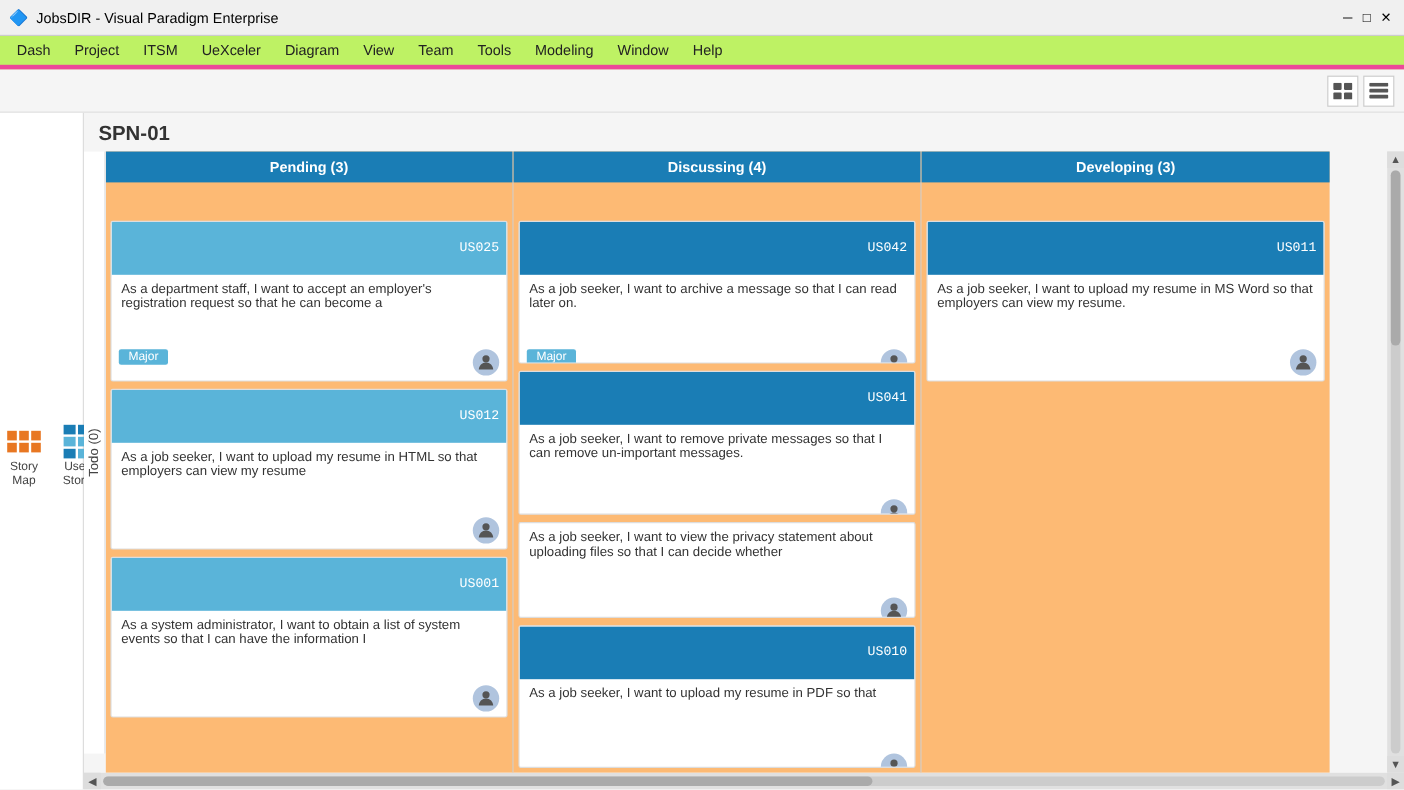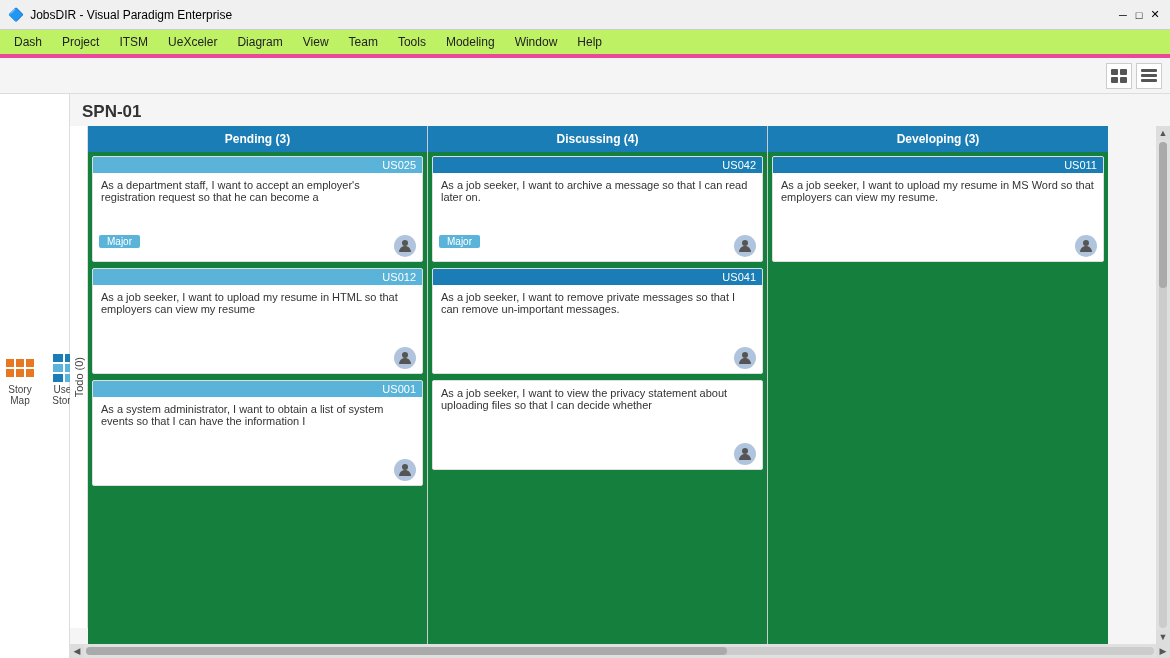--- a/index.html
+++ b/index.html
@@ -190,22 +190,23 @@
       min-width: 900px;
     }
 
     
     .board-column {
       flex: 1;
       min-width: 280px;
       max-width: 340px;
       display: flex;
       flex-direction: column;
-      background: #15803d;
+      background: #fdba74;
       border-right: 1px solid #ccc;
+      gap: 28px;
     }
 
     .column-header {
       background: #1a7db5;
       color: #fff;
       text-align: center;
       padding: 6px 4px;
       font-size: 12px;
       font-weight: bold;
     }
@@ -225,22 +226,23 @@
       border: 1px solid #ddd;
       border-radius: 2px;
       overflow: hidden;
       cursor: pointer;
     }
 
     .card-header {
       background: #5ab4d9;
       color: #fff;
       font-size: 11px;
-      padding: 2px 6px;
+      padding: 16px 6px;
       text-align: right;
+      font-family: Liberation Mono, monospace;
     }
     .card-header.dark { background: #1a7db5; }
 
     .card-body {
       padding: 6px 8px;
       font-size: 11px;
       color: #333;
       min-height: 60px;
     }
 
@@ -530,20 +532,33 @@
                     <span></span>
                     <div class="person-avatar">
                       <svg width="14" height="14" viewBox="0 0 14 14">
                           <circle cx="7" cy="4" r="3" fill="#555"></circle>
                           <path d="M1 13c0-3.3 2.7-6 6-6s6 2.7 6 6" fill="#555"></path>
                         </svg>
                     </div>
                   </div>
                 </div>
 
+                <div class="story-card">
+                  <div class="card-header dark">US010</div>
+                  <div class="card-body">As a job seeker, I want to upload my resume in PDF so that</div>
+                  <div class="card-footer">
+                    <span></span>
+                    <div class="person-avatar">
+                      <svg width="14" height="14" viewBox="0 0 14 14">
+                          <circle cx="7" cy="4" r="3" fill="#555"></circle>
+                          <path d="M1 13c0-3.3 2.7-6 6-6s6 2.7 6 6" fill="#555"></path>
+                        </svg>
+                    </div>
+                  </div>
+                </div>
               </div>
             </div>
 
             <div class="board-column" style="border-right:none;">
               <div class="column-header">Developing (3)</div>
               <div class="column-body">
 
                 <div class="story-card">
                   <div class="card-header dark">US011</div>
                   <div class="card-body">As a job seeker, I want to upload my resume in MS Word so that employers can view my resume.</div>

